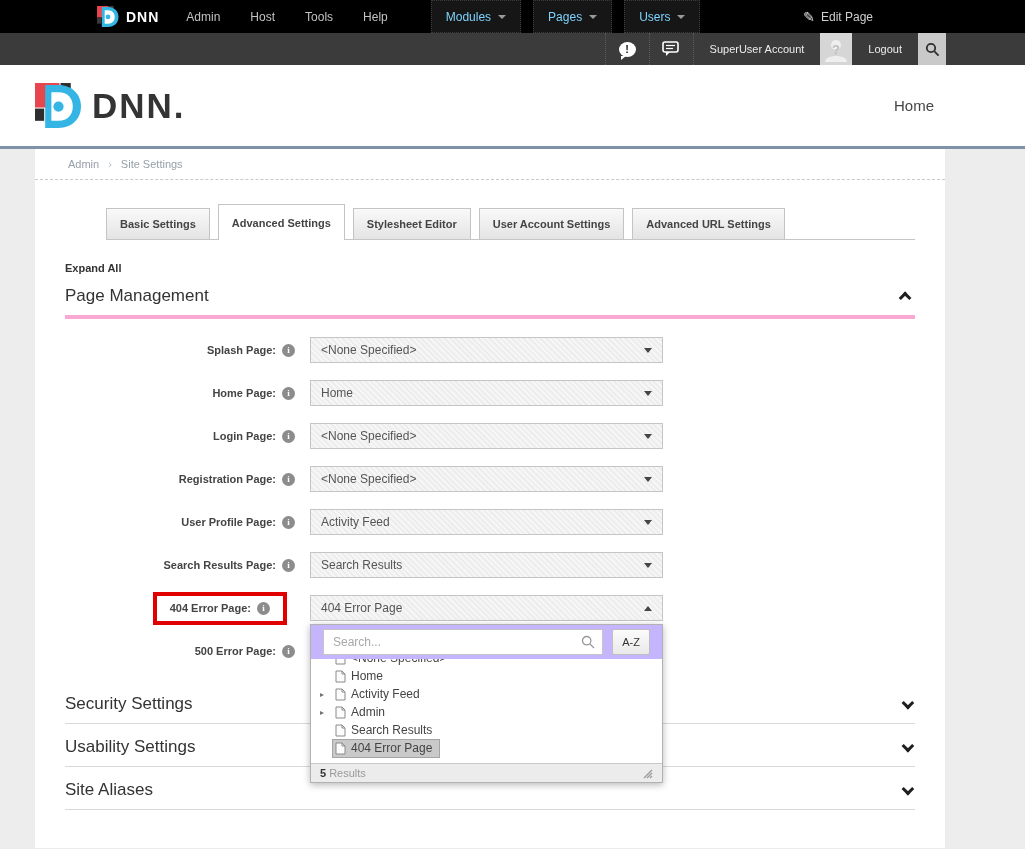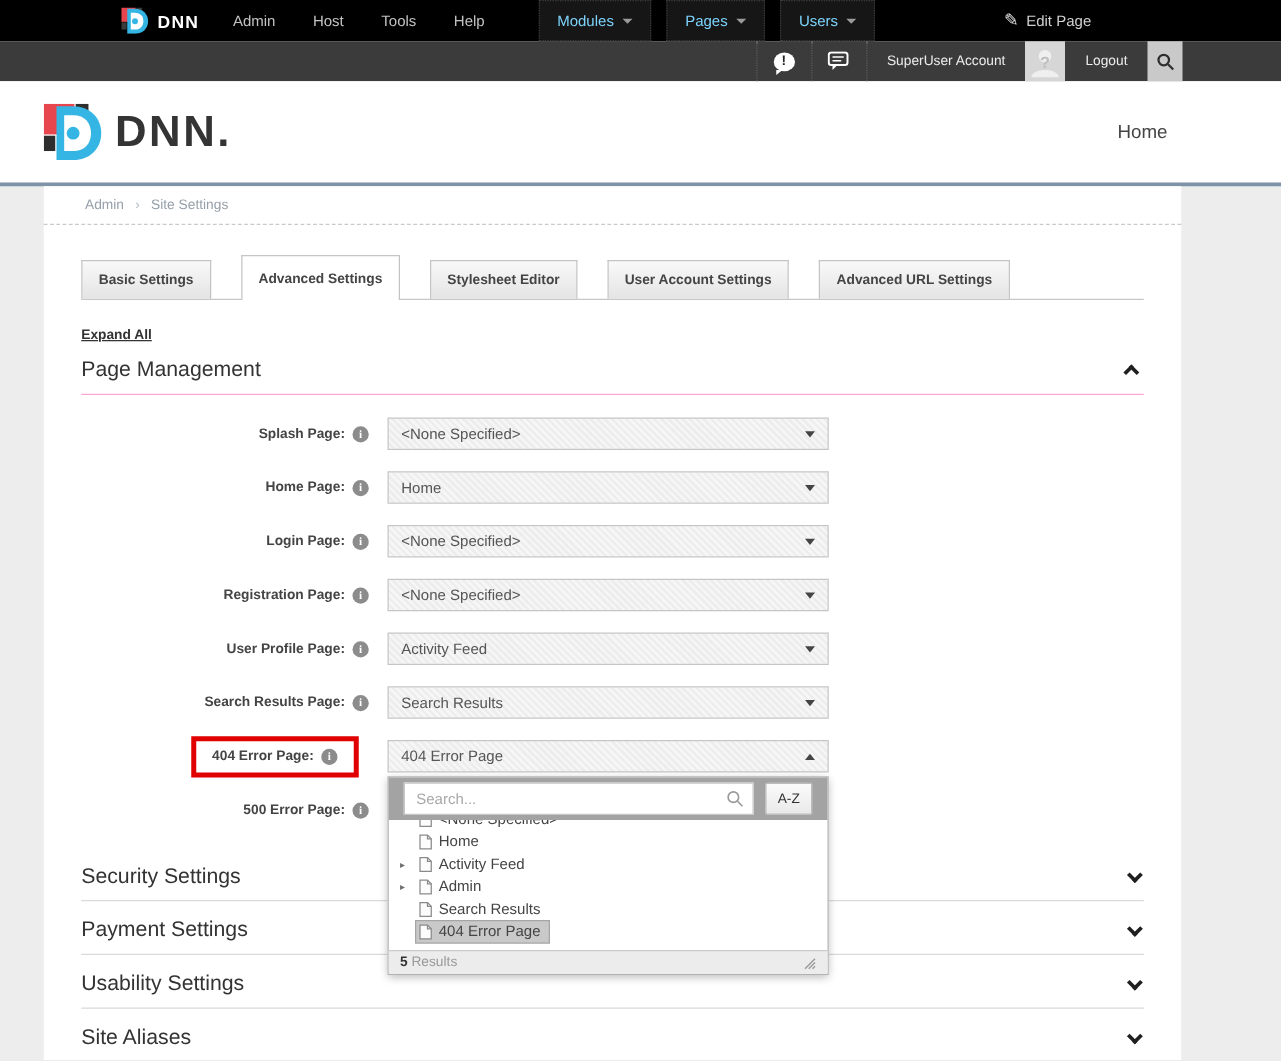--- a/index.html
+++ b/index.html
@@ -44,30 +44,30 @@
 
   
   .content { margin-left:35px; width:910px; height:699px; background:#fff; position:relative; }
   .breadcrumb { padding:9px 0 9px 33px; border-bottom:1px dashed #c9c9c9; display:flex; align-items:center; gap:9px;
                 font-size:11px; color:#96a0aa; }
   .crumb { cursor:pointer; }
   .crumb-sep { color:#b5bcc3; font-size:11px; }
   .inner { padding:0 30px; }
 
   
-  .tabs { display:flex; align-items:flex-end; gap:24px; margin-top:24px; border-bottom:1px solid #c6c6c6; }
+  .tabs { display:flex; align-items:flex-end; gap:8px; margin-top:24px; border-bottom:1px solid #c6c6c6;margin-left:41px; }
   .tab { font-size:11px; font-weight:bold; color:#444; padding:9px 13px;
          background:linear-gradient(#f9f9f9,#e4e4e4); border:1px solid #c4c4c4; border-bottom:none;
          cursor:pointer; white-space:nowrap; }
   .tab.active { background:#fff; margin-bottom:-1px; padding:12px 13px 11px; position:relative; }
 
-  .expand-all { margin-top:22px; font-size:11px; font-weight:bold; color:#333; cursor:pointer;text-decoration:underline; }
+  .expand-all { margin-top:22px; font-size:11px; font-weight:bold; color:#333; cursor:pointer; }
 
   .sec-head { display:flex; justify-content:space-between; align-items:center; cursor:pointer; }
-  .pm-head { margin-top:12px; padding-bottom:9px; border-bottom:1px solid #f9a8d4; }
+  .pm-head { margin-top:12px; padding-bottom:9px; border-bottom:4px solid #f9a8d4; }
   .sec-title { font-size:17px; color:#333; }
   .chev { width:9px; height:9px; border-right:3px solid #1f1f1f; border-bottom:3px solid #1f1f1f; margin-right:4px; }
   .chev.up { transform:rotate(-135deg) translateY(-2px); }
   .chev.down { transform:rotate(45deg) translateY(-2px); }
 
   
   .form { margin-top:18px; }
   .frow { display:flex; align-items:center; height:26px; margin-bottom:17px; }
   .lblcol { width:245px; display:flex; justify-content:flex-end; align-items:center; gap:6px; padding-right:15px; }
   .flabel { font-size:11px; font-weight:bold; color:#444; white-space:nowrap; }
@@ -79,21 +79,21 @@
             font-size:12px; color:#555; cursor:pointer; }
   .caret-down { width:0; height:0; border-left:4px solid transparent; border-right:4px solid transparent; border-top:5px solid #444; }
   .caret-up   { width:0; height:0; border-left:4px solid transparent; border-right:4px solid transparent; border-bottom:5px solid #444; }
 
   .hl-row { margin-top:8px; position:relative; }
   .hl-box { border:4px solid #e00000; padding:6px 13px; display:flex; align-items:center; gap:6px; margin-right:8px; background:#fff; }
 
   
   .panel { position:absolute; top:29px; left:245px; width:353px; background:#fff; border:1px solid #b2b2b2;
            box-shadow:0 2px 7px rgba(0,0,0,.28); z-index:20; }
-  .panel-search { display:flex; align-items:center; padding:4px 12px; gap:9px; background:#a3a3a3; position:relative; z-index:2; }
+  .panel-search { display:flex; align-items:center; padding:4px 12px; gap:9px; background:#c4b5fd; position:relative; z-index:2; }
   .search-wrap { position:relative; flex:1; }
   .search-wrap input { width:100%; height:26px; border:1px solid #c5c5c5; padding:0 28px 0 9px; font-size:12px; color:#555;
                        font-family:inherit; outline:none; }
   .search-wrap input::placeholder { color:#a8a8a8; }
   .mag { position:absolute; right:8px; top:6px; }
   .az-btn { width:38px; height:26px; border:1px solid #bfbfbf; border-radius:2px; background:linear-gradient(#fbfbfb,#e9e9e9);
             font-size:11px; color:#333; display:flex; align-items:center; justify-content:center; cursor:pointer; flex:none; }
   .panel-list { height:104px; overflow:hidden; position:relative; z-index:1; }
   .panel-list ul { margin:-10px 0 0; padding:0; list-style:none; }
   .panel-list li { height:18px; display:flex; align-items:center; padding-left:9px; font-size:12px; color:#444; cursor:pointer; }
@@ -395,24 +395,20 @@
         </div>
       </div>
 
     </div>
 
     <div class="sec-head acc">
       <span class="sec-title">Security Settings</span>
       <span class="chev down"></span>
     </div>
     <div class="sec-head acc">
-      <span class="sec-title">Payment Settings</span>
-      <span class="chev down"></span>
-    </div>
-    <div class="sec-head acc">
       <span class="sec-title">Usability Settings</span>
       <span class="chev down"></span>
     </div>
     <div class="sec-head acc">
       <span class="sec-title">Site Aliases</span>
       <span class="chev down"></span>
     </div>
 
   </div>
 </div>

